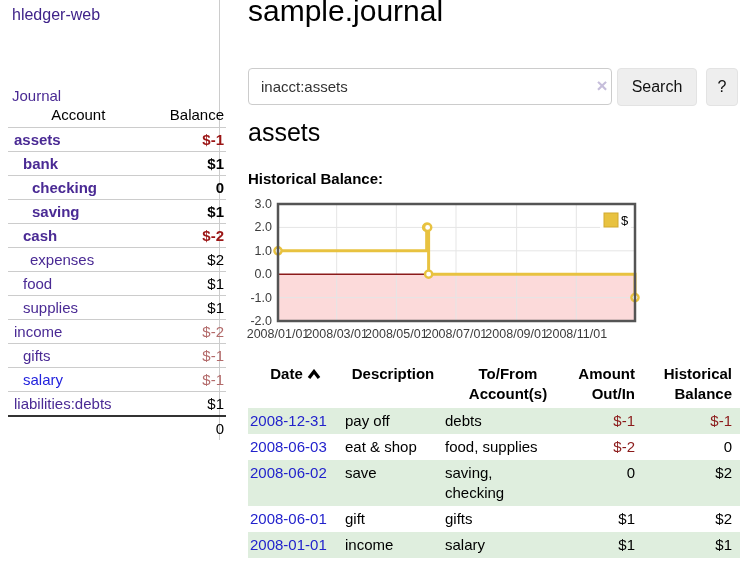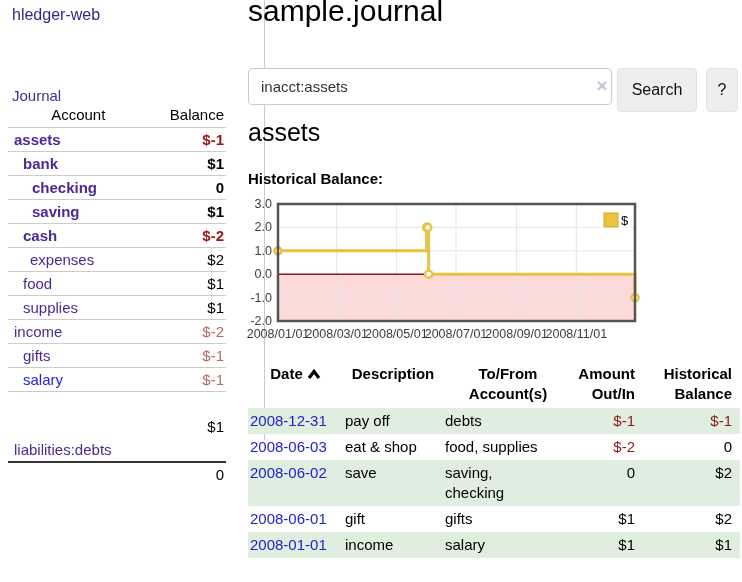--- a/index.html
+++ b/index.html
@@ -1,21 +1,21 @@
 <!DOCTYPE html>
 <html><head>
 <meta charset="utf-8">
 <style>
   html,body{margin:0;padding:0;}
   body{
     width:742px;height:582px;position:relative;overflow:hidden;
     background:#fff;font-family:"Liberation Sans",sans-serif;color:#000;
   }
   
-  .sidebar{position:absolute;left:0;top:0;width:265px;height:440px;
+  .sidebar{position:absolute;left:0;top:0;width:220px;height:440px;
     border-right:1px solid #ccc;box-sizing:border-box;}
   .brand{position:absolute;left:12px;top:6px;font-size:16px;color:#3f2389;text-decoration:none;}
   .nav-journal{position:absolute;left:12px;top:71px;font-size:15px;color:#4a2a94;text-decoration:none;margin-top:16px;}
   table.accts{position:absolute;left:8px;top:103px;width:218px;border-collapse:collapse;font-size:15px;}
   table.accts th{font-weight:normal;text-align:center;padding:3px 2px 4px 2px;}
   table.accts th.bal{text-align:right;padding-right:2px;}
   table.accts td{border-top:1px solid #ccc;padding:3px 2px;}
   table.accts td.bal{text-align:right;white-space:nowrap;}
   table.accts tr.total td{border-top:2px solid #333;}
   .acct-link{color:#4a2a94;text-decoration:none;}
@@ -24,21 +24,21 @@
   .amt-pos{color:#000;}
   .amt-neg-strong{color:#9b1515;font-weight:bold;}
   .amt-neg-muted{color:#b36a6a;}
   
   .page-title{position:absolute;left:248px;top:-6px;font-size:30px;font-weight:400;margin:0;}
   .search-input{position:absolute;left:248px;top:68px;width:364px;height:37px;box-sizing:border-box;
     border:1px solid #ccc;border-radius:4px;font-size:15px;color:#333;padding:0 20px 0 12px;
     font-family:"Liberation Sans",sans-serif;}
   .clear-x{position:absolute;left:592px;top:76px;width:20px;height:20px;color:#c6bedb;
     font-size:19px;font-weight:bold;line-height:20px;text-align:center;cursor:pointer;}
-  .btn{position:absolute;top:68px;height:44px;background:#eee;border:1px solid #e3e3e3;
+  .btn{position:absolute;top:68px;height:38px;background:#eee;border:1px solid #e3e3e3;
     border-radius:4px;font-size:16px;color:#111;font-family:"Liberation Sans",sans-serif;cursor:pointer;}
   .btn-search{left:617px;width:80px;}
   .btn-help{left:706px;width:32px;}
   .acct-heading{position:absolute;left:248px;top:118px;font-size:25px;font-weight:400;margin:0;}
   .hist-label{position:absolute;left:248px;top:170px;font-size:15px;font-weight:bold;}
   .chart{position:absolute;left:246px;top:198px;}
   
   table.register{position:absolute;left:248px;top:360px;width:492px;border-collapse:collapse;
     table-layout:fixed;font-size:15px;}
   table.register th{font-weight:bold;text-align:center;vertical-align:top;padding:4px 2px;line-height:20px;}
@@ -102,21 +102,21 @@
         </tr>
         <tr>
           <td><a href="#" class="acct-link" style="padding-left: 13px; display: inline-block;">gifts</a></td>
           <td class="bal amt-neg-muted">$-1</td>
         </tr>
         <tr>
           <td><a href="#" class="acct-link blue" style="padding-left: 13px; display: inline-block;">salary</a></td>
           <td class="bal amt-neg-muted">$-1</td>
         </tr>
         <tr>
-          <td><a href="#" class="acct-link" style="padding-left: 4px; display: inline-block; margin-top: 46px;">liabilities:debts</a></td>
+          <td><a href="#" class="acct-link" style="padding-left: 4px; display: inline-block;">liabilities:debts</a></td>
           <td class="bal amt-pos">$1</td>
         </tr>
         <tr class="total">
           <td></td>
           <td class="bal">0</td>
         </tr>
       </tbody>
   </table>
 </div>
 

